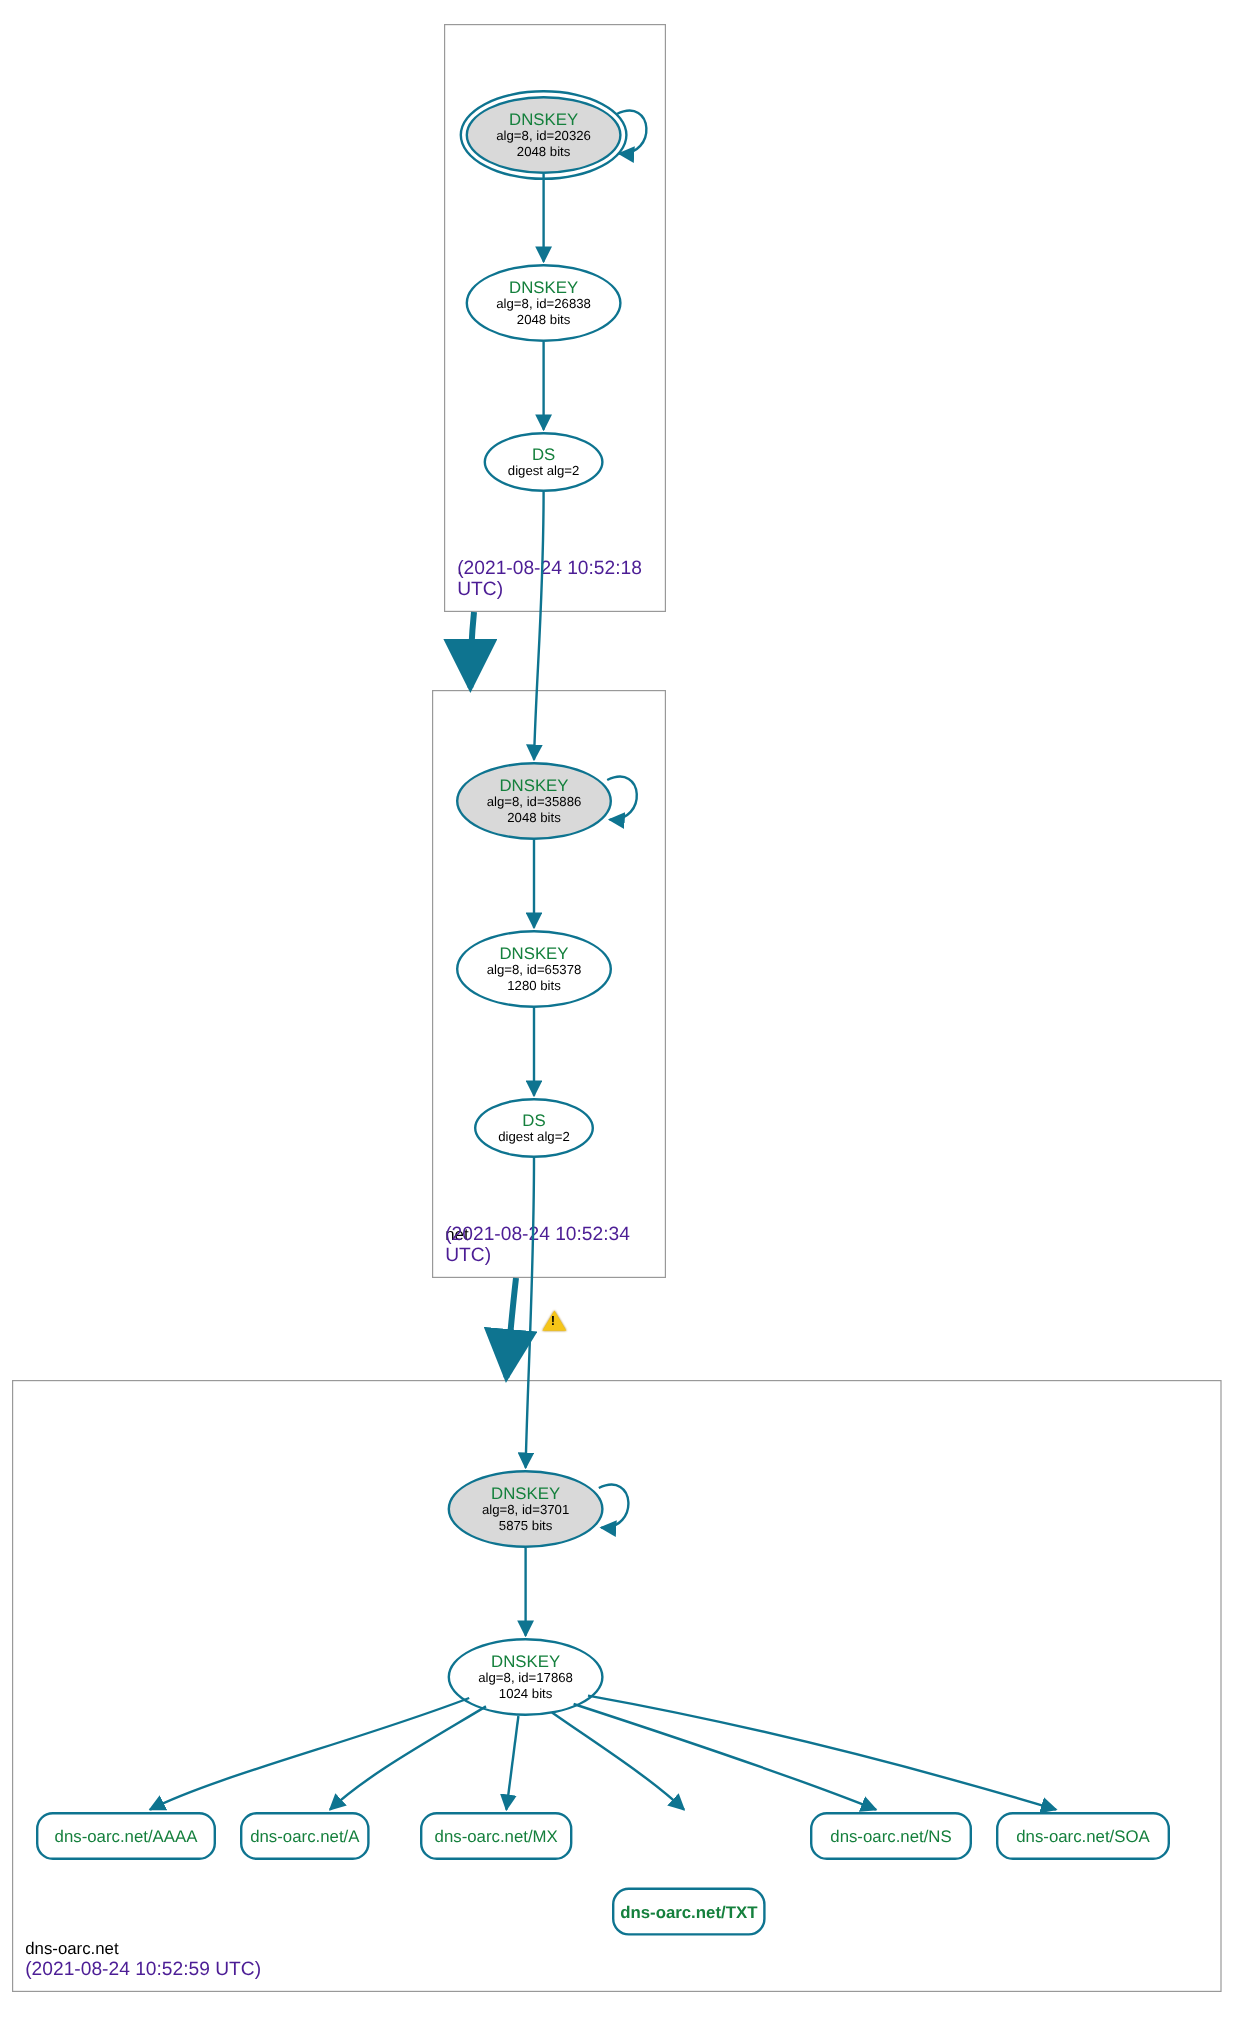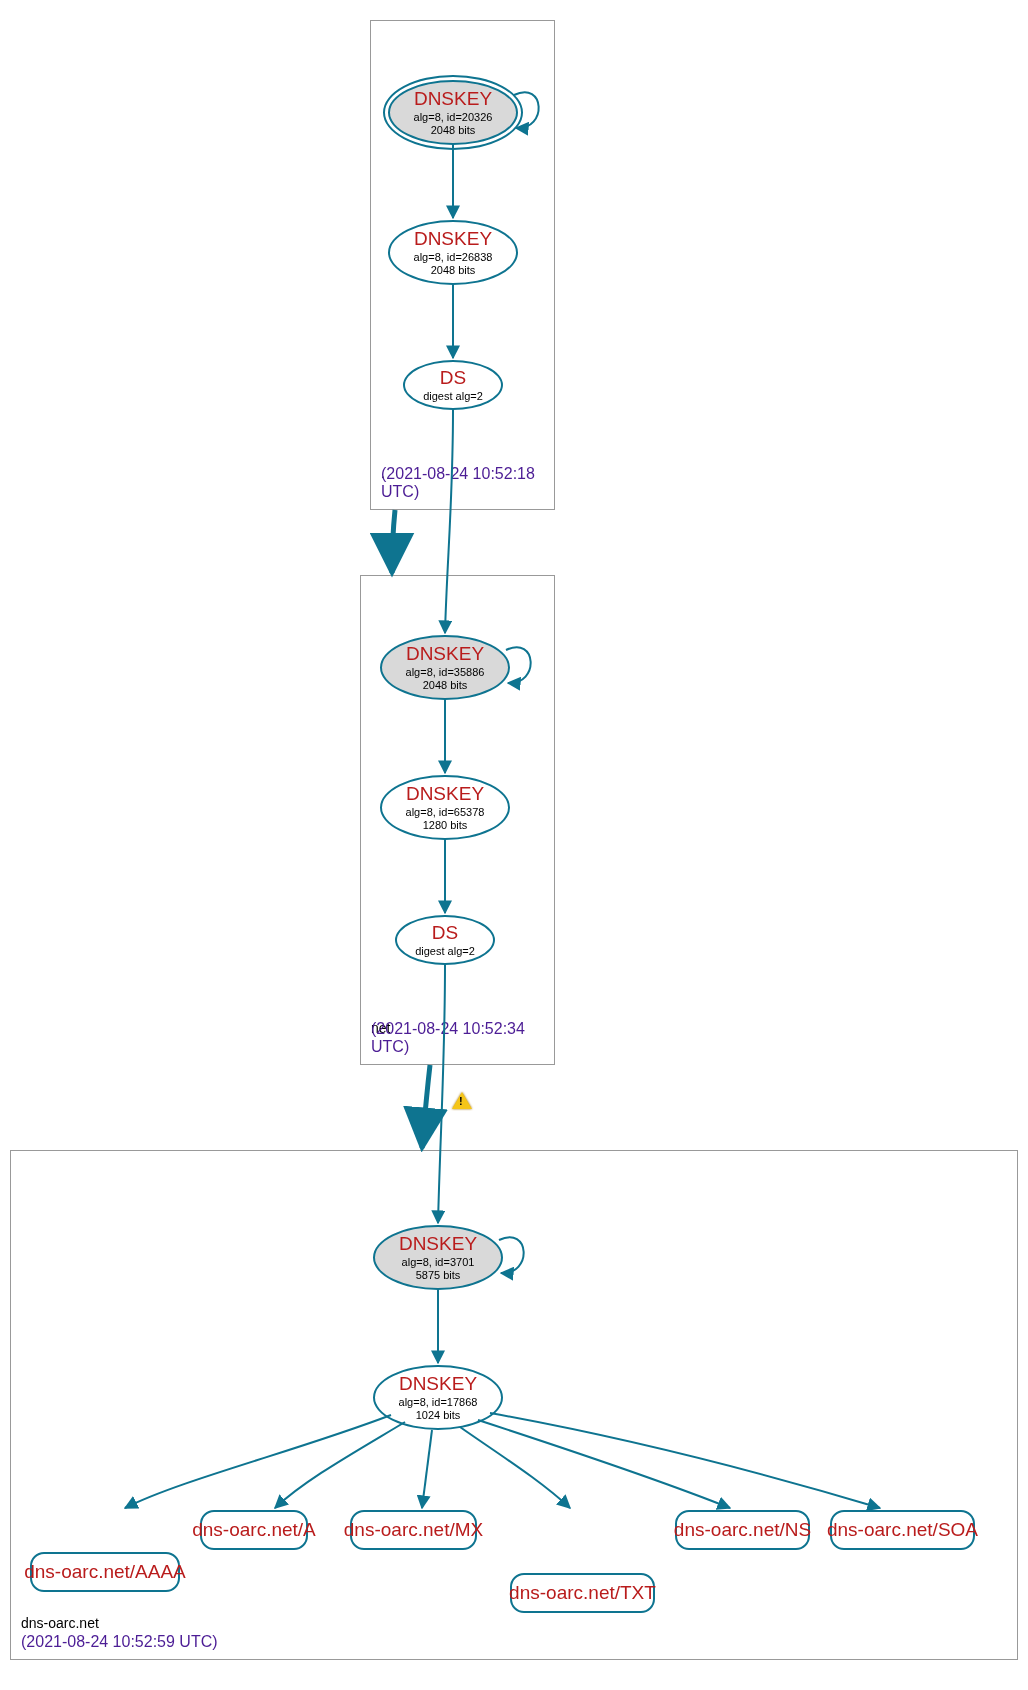--- a/index.html
+++ b/index.html
@@ -50,22 +50,22 @@
     content: "";
     position: absolute;
     top: -7px; left: -7px; right: -7px; bottom: -7px;
     border: 2.5px solid #0e7490;
     border-radius: 50%;
   }
   .node.rect {
     border-radius: 14px;
   }
   .node .title {
-    font-size: 19px;
-    color: #b91c1c;
+    font-size: 14px;
+    color: #15803d;
     line-height: 1.2;
   }
   .node .sub {
     font-size: 11px;
     color: #000;
     line-height: 1.2;
   }
   svg.edges {
     position: absolute;
     top: 0; left: 0;
@@ -146,30 +146,30 @@
   <span class="title">DNSKEY</span>
   <span class="sub">alg=8, id=3701</span>
   <span class="sub">5875 bits</span>
 </div>
 <div class="node ellipse" style="left:373px; top:1365px; width:130px; height:65px;">
   <span class="title">DNSKEY</span>
   <span class="sub">alg=8, id=17868</span>
   <span class="sub">1024 bits</span>
 </div>
 
-<div class="node rect" style="left:30px; top:1552px; width:150px; height:40px;">
+<div class="node rect" style="left:30px; top:1510px; width:150px; height:40px;">
   <span class="title rec-label">dns-oarc.net/AAAA</span>
 </div>
 <div class="node rect" style="left:200px; top:1510px; width:108px; height:40px;">
   <span class="title rec-label">dns-oarc.net/A</span>
 </div>
 <div class="node rect" style="left:350px; top:1510px; width:127px; height:40px;">
   <span class="title rec-label">dns-oarc.net/MX</span>
 </div>
-<div class="node rect" style="left:510px; top:1573px; width:145px; height:40px;">
+<div class="node rect" style="left:510px; top:1573px; width:128px; height:40px;font-weight:bold;">
   <span class="title rec-label">dns-oarc.net/TXT</span>
 </div>
 <div class="node rect" style="left:675px; top:1510px; width:135px; height:40px;">
   <span class="title rec-label">dns-oarc.net/NS</span>
 </div>
 <div class="node rect" style="left:830px; top:1510px; width:145px; height:40px;">
   <span class="title rec-label">dns-oarc.net/SOA</span>
 </div>
 
 <div class="warning" style="left:452px; top:1092px;"></div>

